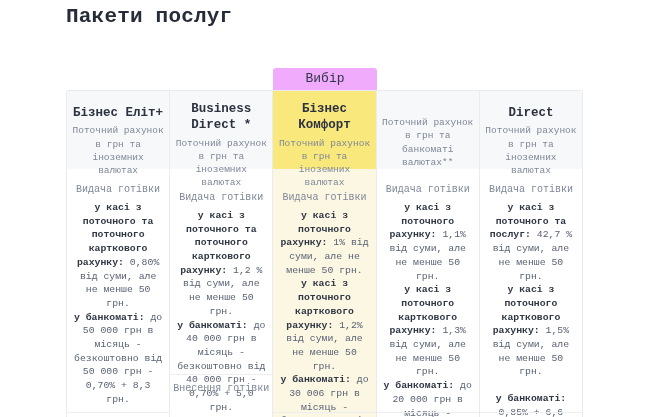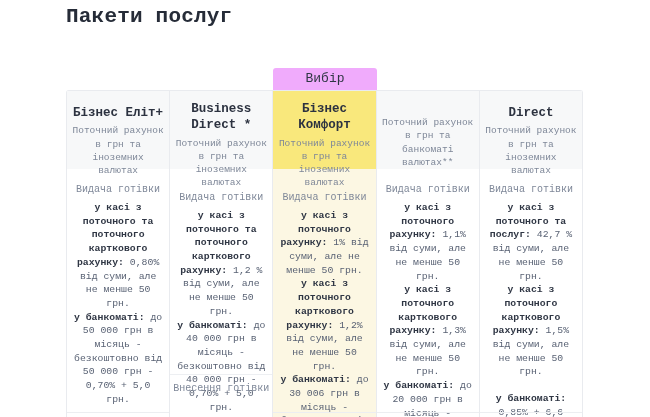--- a/index.html
+++ b/index.html
@@ -60,21 +60,21 @@
     <div class="col">
       <div class="hdr-bg"></div>
       <div class="col-inner">
         <div class="head">
           <div class="plan-name">Бізнес Еліт+</div>
           <div class="plan-sub">Поточний рахунок в грн та іноземних валютах</div>
         </div>
         <div class="sec-label">Видача готівки</div>
         <div class="body">
           <p class="item"><b>у касі з поточного та поточного карткового рахунку:</b> <span>0,80% від суми, але не менше 50 грн.</span></p>
-          <p class="item"><b>у банкоматі:</b> <span>до 50 000 грн в місяць - безкоштовно від 50 000 грн - 0,70% + 5,0 грн.</span></p>
+          <p class="item"><b>у банкоматі:</b> <span>до 50 000 грн в місяць - безкоштовно від 50 000 грн - 0,70% + 8,3 грн.</span></p>
         </div>
       </div>
       <div class="bottom-divider"></div>
     </div>
 
     <div class="col">
       <div class="hdr-bg"></div>
       <div class="col-inner">
         <div class="head">
           <div class="plan-name">Business Direct *</div>

